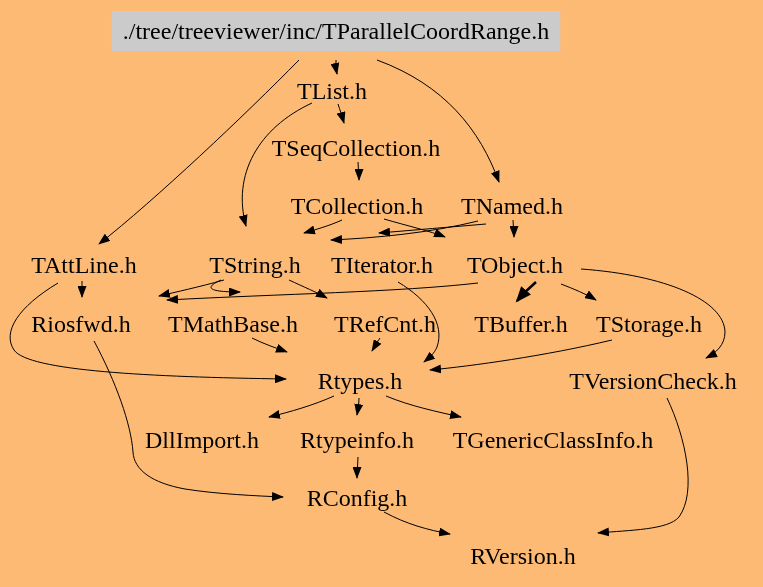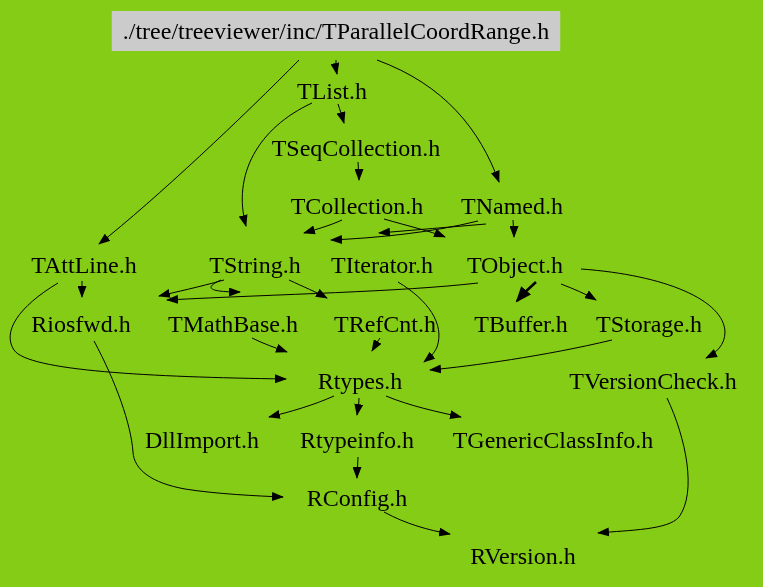--- a/index.html
+++ b/index.html
@@ -1,19 +1,19 @@
 <!DOCTYPE html>
 <html><head>
 <meta charset="utf-8">
 <style>
   html,body{margin:0;padding:0;background:#ffffff;}
   #canvas-wrap{
     position:relative;
     width:763px;height:587px;
-    background:#84cc16;
+    background:#fdba74;
     font-family:"Liberation Serif","DejaVu Serif",serif;
     overflow:hidden;
   }
   svg#graph-svg{position:absolute;left:0;top:0;width:763px;height:587px;}
   .node-label{
     font-family:"Liberation Serif","DejaVu Serif",serif;
     font-size:24px;
     fill:#000000;
   }
   .edge-path{fill:none;stroke:#000000;stroke-width:1;}

